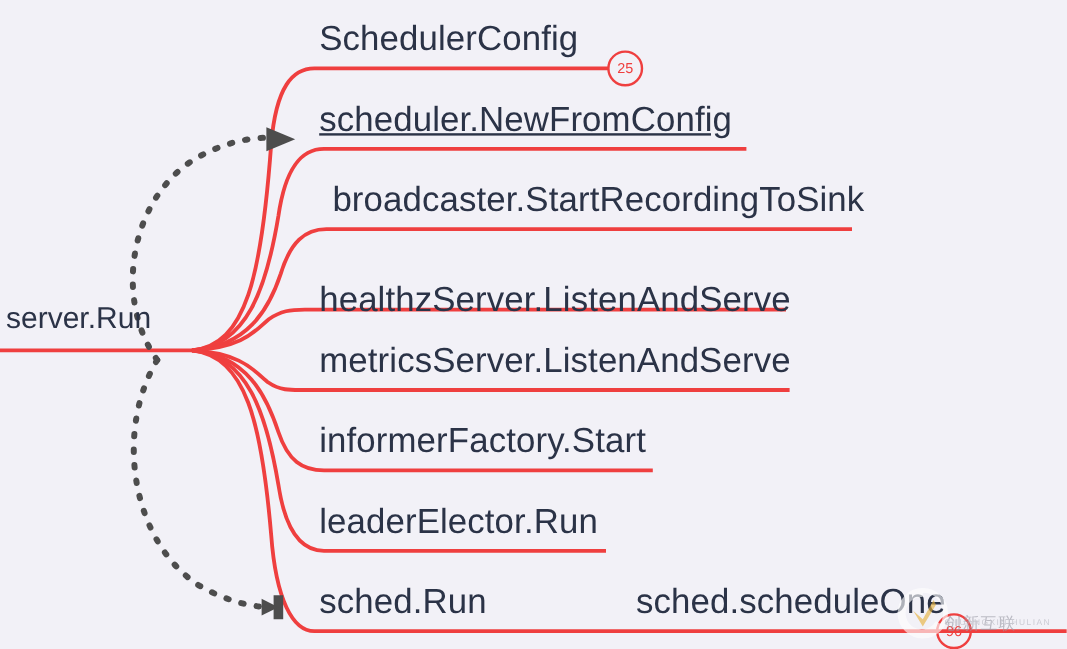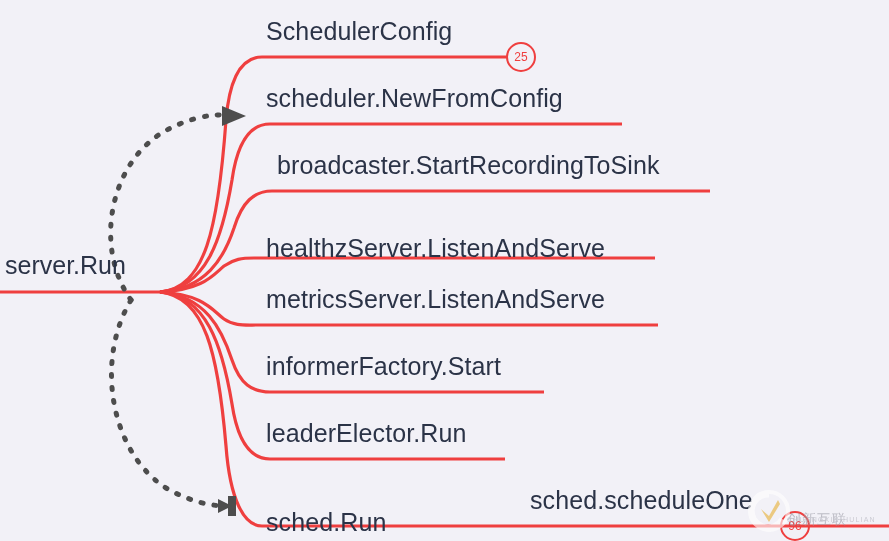--- a/index.html
+++ b/index.html
@@ -8,21 +8,21 @@
     background:#f2f1f7;
     font-family:"Liberation Sans", sans-serif;
     overflow:hidden;
     position:relative;
   }
   #stage{position:absolute;inset:0;width:889px;height:541px;}
   #edges{position:absolute;left:0;top:0;width:889px;height:541px;}
   .node-label{
     position:absolute;
     color:#2b3347;
-    font-size:25px;
+    font-size:29px;
     font-weight:400;
     letter-spacing:0.1px;
     white-space:nowrap;
     line-height:1;
   }
   .root-label{
     position:absolute;
     color:#2b3347;
     font-size:25px;
     white-space:nowrap;
@@ -89,33 +89,33 @@
 
     <path d="M131,300 C95,360 110,452 166,488 C192,503 214,506 226,506" stroke="#4d4d4d" stroke-width="5" fill="none" stroke-linecap="round" stroke-dasharray="2 11"></path>
     <polygon points="228,496 236,496 236,516 228,516" fill="#4d4d4d"></polygon>
     <polygon points="218,499 232,506 218,513" fill="#4d4d4d"></polygon>
   </svg>
 
   <div class="root-label" style="left:5px;top:253px;">server.Run</div>
 
   <div class="node-label" style="left:266px;top:19px;">SchedulerConfig</div>
 
-  <div class="node-label" style="left:266px;top:86px;">scheduler.NewFromConfig</div>
+  <div class="node-label" style="left:266px;top:86px;text-decoration:underline;">scheduler.NewFromConfig</div>
 
   <div class="node-label" style="left:277px;top:153px;">broadcaster.StartRecordingToSink</div>
 
   <div class="node-label" style="left:266px;top:236px;">healthzServer.ListenAndServe</div>
 
   <div class="node-label" style="left:266px;top:287px;">metricsServer.ListenAndServe</div>
 
   <div class="node-label" style="left:266px;top:354px;">informerFactory.Start</div>
 
   <div class="node-label" style="left:266px;top:421px;">leaderElector.Run</div>
 
-  <div class="node-label" style="left:266px;top:510px;text-align:right;">sched.Run</div>
+  <div class="node-label" style="left:266px;top:488px;text-align:right;">sched.Run</div>
 
   <div class="node-label" style="left:530px;top:488px;">sched.scheduleOne</div>
 
   <div class="badge" style="left:506px;top:42px;">25</div>
 
   <div class="badge" style="left:780px;top:511px;background:transparent;text-align:right;">96</div>
 
   <div id="watermark">
     <svg width="44" height="44" viewBox="0 0 44 44" style="position:absolute;left:0;top:4px;">
       <circle cx="22" cy="22" r="19" fill="none" stroke="#ffffff" stroke-width="4"></circle>

